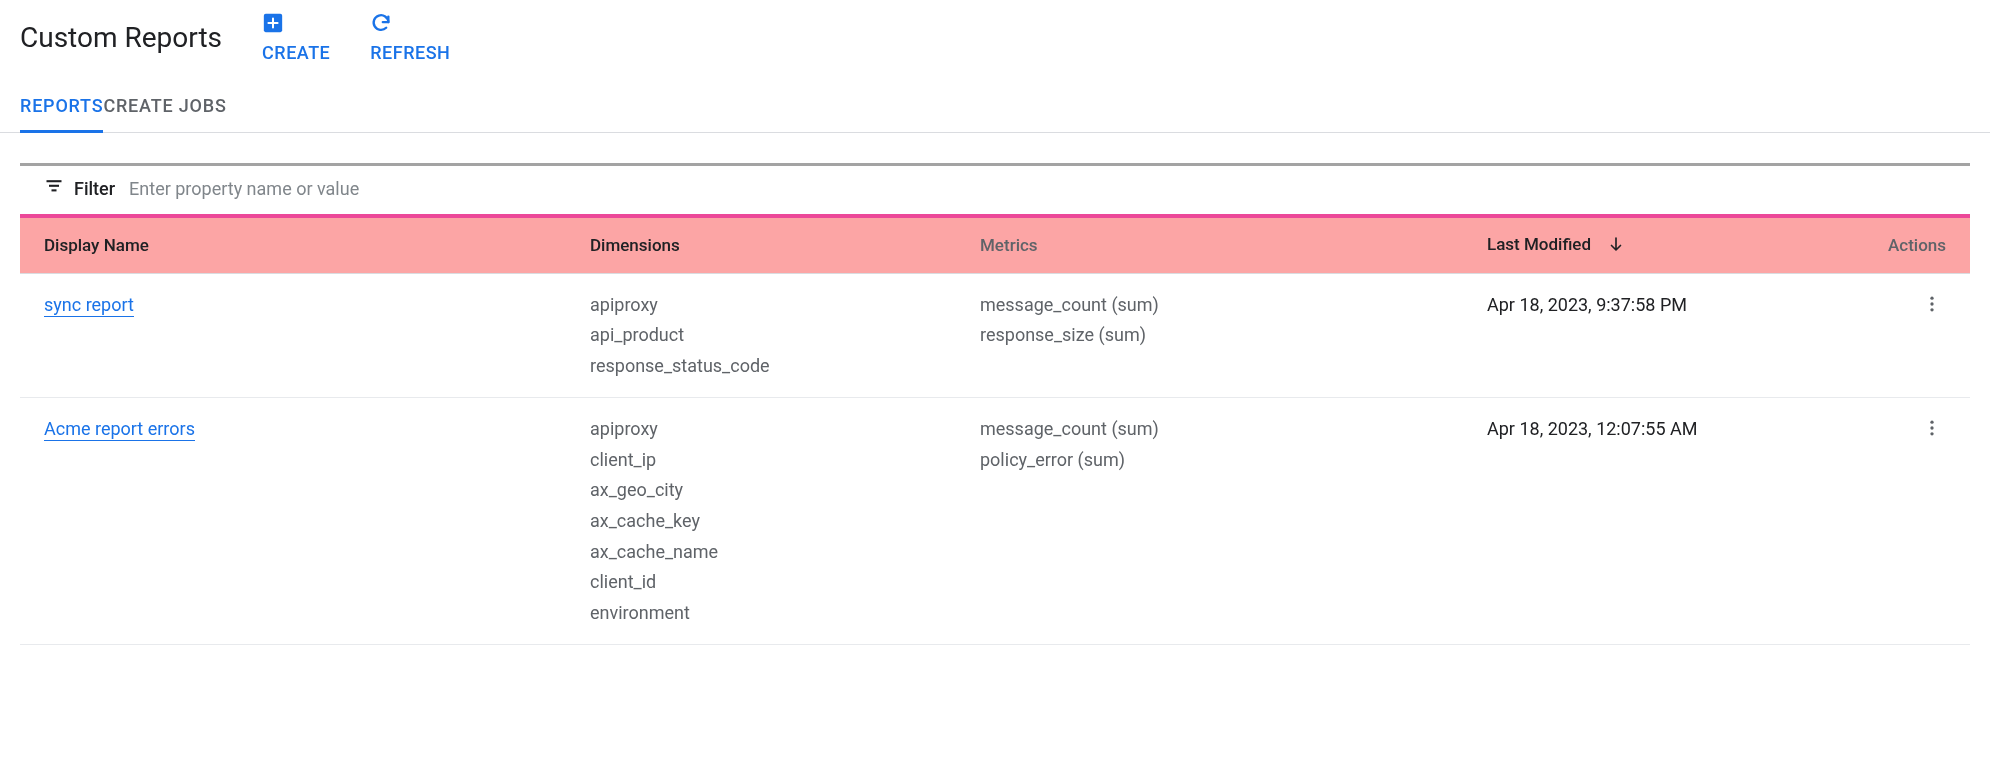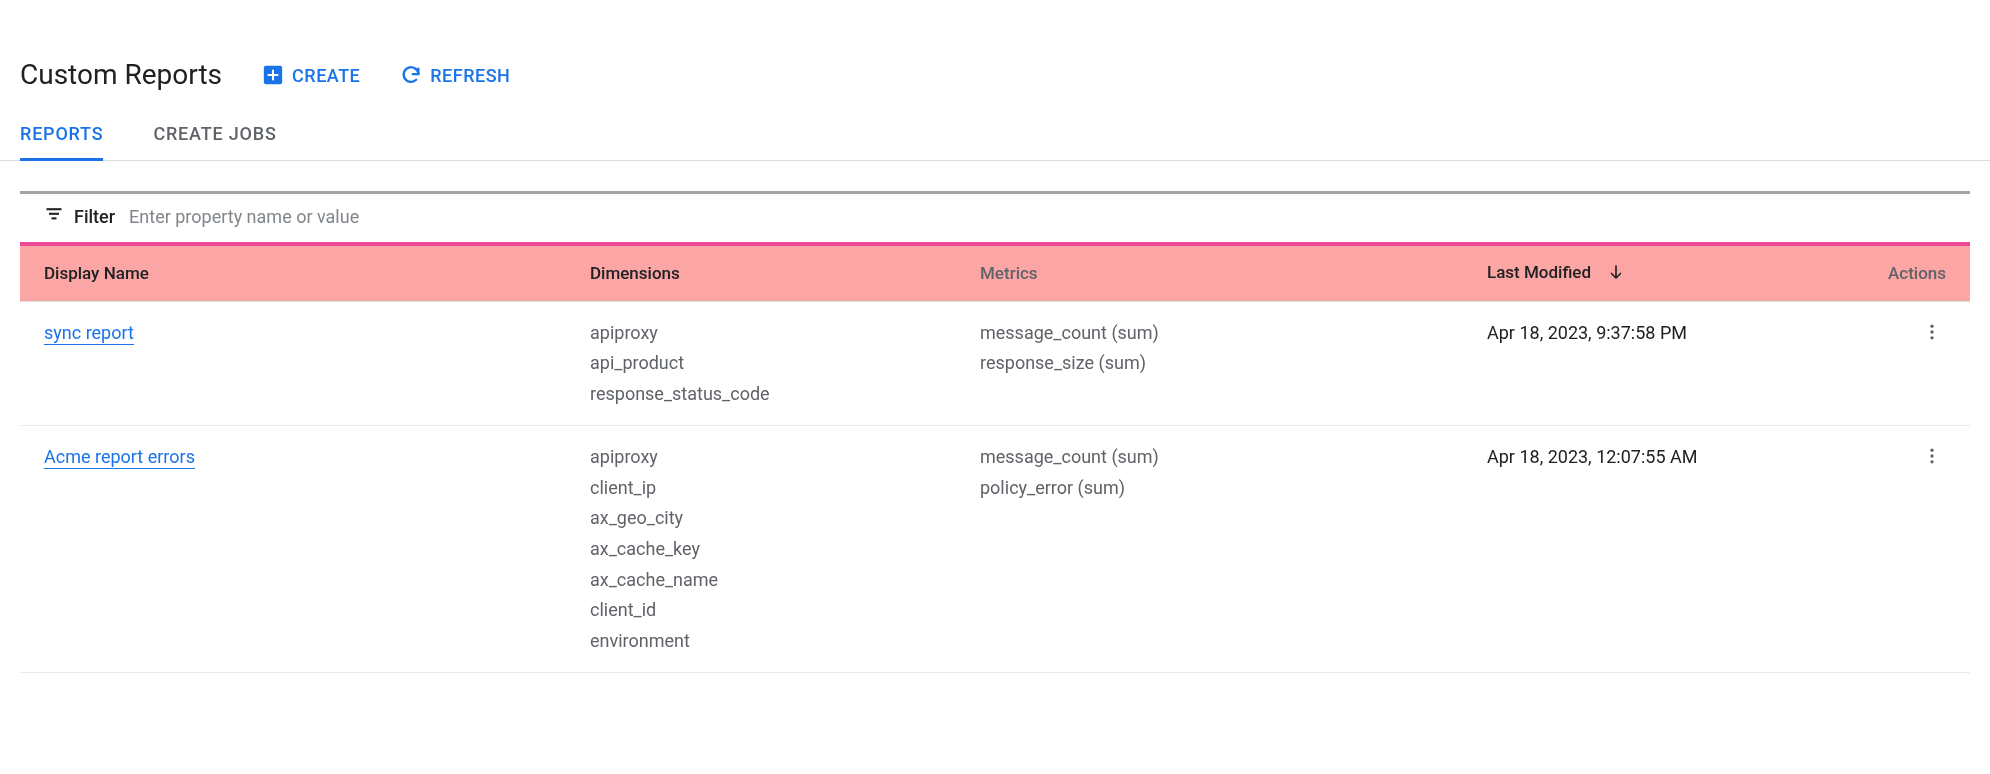--- a/index.html
+++ b/index.html
@@ -7,55 +7,54 @@
     font-family: "Google Sans", Roboto, "Helvetica Neue", Arial, sans-serif;
     background: #fff;
     color: #202124;
     font-size: 16px;
   }
   .header {
     display: flex;
     align-items: center;
     padding: 12px 20px 18px 20px;
     gap: 40px;
-    margin-top: 46px;
   }
   .page-title {
     font-size: 28px;
     font-weight: 400;
     color: #202124;
   }
   .header-actions {
     display: flex;
     gap: 40px;
     align-items: center;
   }
   .action-btn {
     display: inline-flex;
-    align-items: flex-end;
+    align-items: flex-start;
     gap: 8px;
     color: #1a73e8;
     font-size: 18px;
     font-weight: 500;
     letter-spacing: 0.5px;
     cursor: pointer;
     background: none;
     border: none;
     font-family: inherit;
+    flex-direction: column;
   }
   .action-btn .icon-box {
     display: inline-flex;
     align-items: center;
     justify-content: center;
   }
   .tabs {
     display: flex;
     border-bottom: 1px solid #dadce0;
     padding-left: 20px;
-    gap: 50px;
   }
   .tab {
     padding: 14px 0;
     font-size: 18px;
     font-weight: 500;
     letter-spacing: 0.8px;
     color: #5f6368;
     cursor: pointer;
     border-bottom: 3px solid transparent;
     margin-bottom: -1px;

